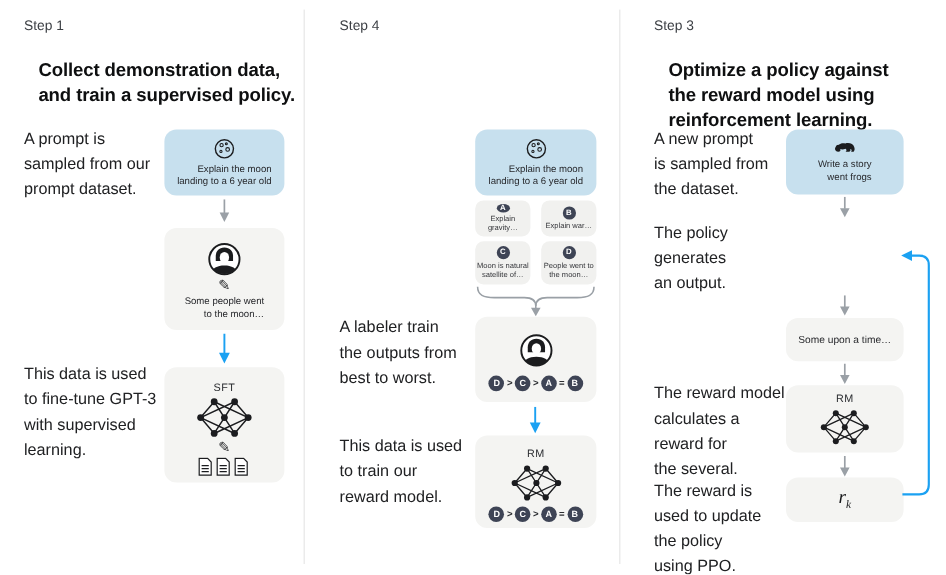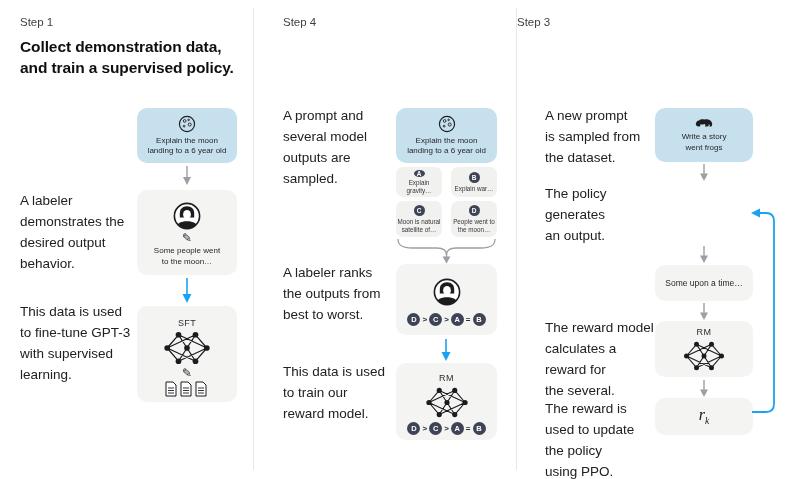--- a/index.html
+++ b/index.html
@@ -6,29 +6,29 @@
     --ink:#202123; --heading:#0e0f10; --steplbl:#3c3f44;
     --blue-box:#c7e0ee; --gray-box:#f4f4f2; --opt-box:#f1f1ef;
     --badge:#3e4455; --accent:#1ba1f2; --arrow-gray:#9aa0a6; --divider:#e7e7e7;
     --icon-ink:#1b1c1f;
   }
   html,body{margin:0;padding:0;background:#fff;}
   #stage{position:relative;width:788px;height:479px;background:#fff;overflow:hidden;
          font-family:"Liberation Sans","DejaVu Sans",sans-serif;color:var(--ink);}
   .divider{position:absolute;top:8px;width:1px;height:462px;background:var(--divider);}
   .step-label{position:absolute;font-size:11.5px;color:var(--steplbl);text-align:right;}
-  .heading{position:absolute;margin:0;font-size:15.5px;line-height:21px;font-weight:bold;
+  .heading{position:absolute;margin:12px;font-size:15.5px;line-height:21px;font-weight:bold;
            color:var(--heading);white-space:pre-line;letter-spacing:-0.1px;}
   .caption{position:absolute;margin:0;font-size:13.5px;line-height:21px;color:var(--ink);
            white-space:pre-line;}
   .box{position:absolute;border-radius:10px;display:flex;flex-direction:column;
        align-items:center;justify-content:center;box-sizing:border-box;}
   .box.blue{background:var(--blue-box);}
   .box.gray{background:var(--gray-box);}
-  .box-text{font-size:8px;line-height:10.5px;text-align:center;color:#26272b;white-space:pre-line;}
+  .box-text{font-size:8px;line-height:10.5px;text-align:right;color:#26272b;white-space:pre-line;}
   .model-title{font-size:9px;letter-spacing:.4px;color:#2b2d31;}
   .pencil{font-size:12px;line-height:10px;color:var(--icon-ink);}
   .arrow{position:absolute;}
   .opt-grid{position:absolute;display:grid;grid-template-columns:46px 46px;column-gap:9px;row-gap:4px;}
   .opt{background:var(--opt-box);border-radius:7px;display:flex;flex-direction:column;
        align-items:center;justify-content:center;gap:2px;box-sizing:border-box;padding:3px 1px;}
   .opt.short{height:30px;} .opt.tall{height:36px;}
   .opt-letter{width:11px;height:11px;border-radius:50%;background:var(--badge);color:#fff;
        font-size:6.5px;font-weight:bold;display:flex;align-items:center;justify-content:center;}
   .opt-text{font-size:6.3px;line-height:7.5px;text-align:center;color:#35363a;white-space:pre-line;}
@@ -44,24 +44,23 @@
 <body>
 
 <div id="stage">
 
   <div class="divider" style="left:253px"></div>
   <div class="divider" style="left:516px"></div>
 
   <div class="step-label" style="left:20px;top:16px">Step 1</div>
   <h2 class="heading" style="left:20px;top:36px">Collect demonstration data,
 and train a supervised policy.</h2>
-  <p class="caption" style="left:20px;top:190px">A labeler
-demonstrates the
-desired output
-behavior.</p>
+  <p class="caption" style="left:20px;top:105px">A prompt is
+sampled from our
+prompt dataset.</p>
   <p class="caption" style="left:20px;top:301px">This data is used
 to fine-tune GPT-3
 with supervised
 learning.</p>
 
   <div class="box blue" style="left:137px;top:108px;width:100px;height:55px;gap:3px">
     <span>
       <svg width="18" height="18" viewBox="0 0 20 20">
           <circle cx="10" cy="10" r="8.4" fill="none" stroke="#1c1d1f" stroke-width="1.3"></circle>
           <circle cx="7.4" cy="6.6" r="1.5" fill="none" stroke="#1c1d1f" stroke-width="1"></circle>
@@ -134,25 +133,21 @@
             <path d="M31,1 h7 l3,3 v11 h-10 Z"></path>
           </g>
           <g stroke="#1b1c1f" stroke-width="0.9">
             <path d="M3,7 h6 M3,9.5 h6 M3,12 h6 M18,7 h6 M18,9.5 h6 M18,12 h6 M33,7 h6 M33,9.5 h6 M33,12 h6"></path>
           </g>
         </svg>
     </span>
   </div>
 
   <div class="step-label" style="left:283px;top:16px">Step 4</div>
-  <p class="caption" style="left:283px;top:105px">A prompt and
-several model
-outputs are
-sampled.</p>
-  <p class="caption" style="left:283px;top:262px">A labeler ranks
+  <p class="caption" style="left:283px;top:262px">A labeler train
 the outputs from
 best to worst.</p>
   <p class="caption" style="left:283px;top:361px">This data is used
 to train our
 reward model.</p>
 
   <div class="box blue" style="left:396px;top:108px;width:101px;height:55px;gap:3px">
     <span>
       <svg width="18" height="18" viewBox="0 0 20 20">
           <circle cx="10" cy="10" r="8.4" fill="none" stroke="#1c1d1f" stroke-width="1.3"></circle>
@@ -252,21 +247,24 @@
       <span class="rank-badge">D</span>
       <span class="rank-sep">&gt;</span>
       <span class="rank-badge">C</span>
       <span class="rank-sep">&gt;</span>
       <span class="rank-badge">A</span>
       <span class="rank-sep">=</span>
       <span class="rank-badge">B</span>
     </div>
   </div>
 
-  <div class="step-label" style="left:517px;top:16px">Step 3</div>
+  <div class="step-label" style="left:545px;top:16px">Step 3</div>
+  <h2 class="heading" style="left:545px;top:36px">Optimize a policy against
+the reward model using
+reinforcement learning.</h2>
   <p class="caption" style="left:545px;top:105px">A new prompt
 is sampled from
 the dataset.</p>
   <p class="caption" style="left:545px;top:183px">The policy
 generates
 an output.</p>
   <p class="caption" style="left:545px;top:317px">The reward model
 calculates a
 reward for
 the several.</p>

